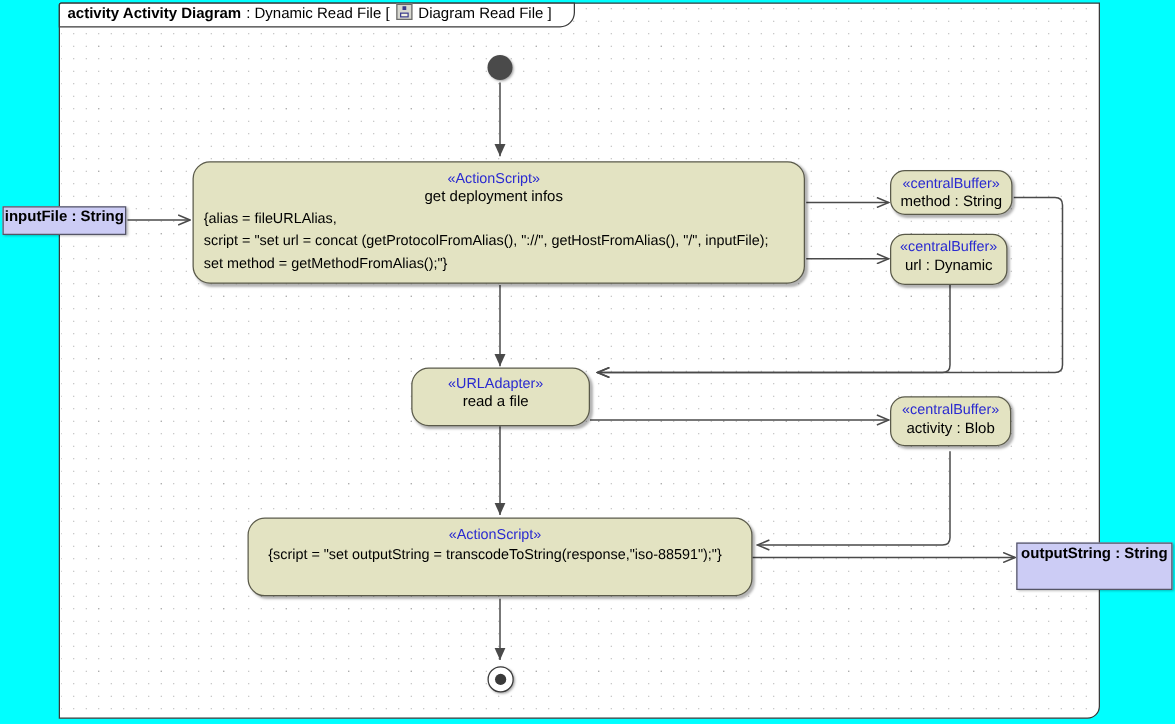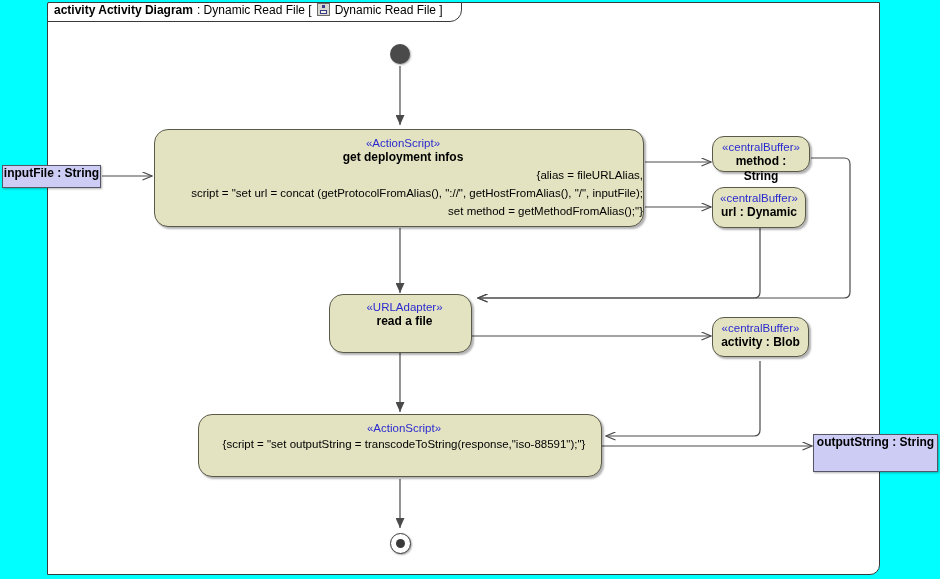--- a/index.html
+++ b/index.html
@@ -117,39 +117,39 @@
   .node {
     position: absolute;
     box-sizing: border-box;
     background: #e3e3c2;
     border: 1px solid #5a5a4a;
     box-shadow: 2px 2px 2px rgba(0,0,0,.30);
     z-index: 4;
   }
   .action {
     border-radius: 14px;
-    padding: 6px 0 7px 8px;
+    padding: 6px 16px 7px 8px;
   }
   .stereo {
     color: #2a2ad0;
     font-size: 11.5px;
     text-align: center;
     line-height: 14px;
   }
   .nname {
-    font-weight: bold;
+    font-weight: normal;
     font-size: 12px;
     color: #000;
     text-align: center;
     line-height: 15px;
   }
   .body-left {
     font-size: 11.5px;
     color: #000;
-    text-align: right;
+    text-align: left;
     line-height: 15px;
     margin-top: 3px;
     white-space: nowrap;
   }
   .body-center {
     font-size: 11.5px;
     color: #000;
     text-align: center;
     line-height: 15px;
     margin-top: 2px;
@@ -212,21 +212,21 @@
 
   <div id="frame">
     <div id="grid"></div>
     <div id="gridcross"></div>
   </div>
 
   <div id="frame-title">
     <span class="kw">activity Activity Diagram</span>
       <span class="nm">: Dynamic Read File [</span>
     <span class="frame-icon"></span>
-    <span class="nm">Dynamic Read File ]</span>
+    <span class="nm">Diagram Read File ]</span>
   </div>
 
   <svg id="edges" viewBox="0 0 940 579" xmlns="http://www.w3.org/2000/svg">
     <defs>
       <marker id="solidArrow" markerWidth="11" markerHeight="9" refX="10" refY="4.5" orient="auto" markerUnits="userSpaceOnUse">
         <path d="M0,0 L10,4.5 L0,9 Z" fill="#4a4a4a"></path>
       </marker>
       <marker id="openArrow" markerWidth="11" markerHeight="9" refX="10" refY="4.5" orient="auto" markerUnits="userSpaceOnUse">
         <path d="M0.5,0.5 L10,4.5 L0.5,8.5" fill="none" stroke="#4a4a4a" stroke-width="1.2"></path>
       </marker>
@@ -281,21 +281,21 @@
   <div class="node buffer" style="left:712px; top:187px; width:94px; height:41px;">
     <div class="stereo">«centralBuffer»</div>
     <div class="nname">url : Dynamic</div>
   </div>
 
   <div class="node buffer" style="left:712px; top:317px; width:97px; height:40px;">
     <div class="stereo">«centralBuffer»</div>
     <div class="nname">activity : Blob</div>
   </div>
 
-  <div class="node action" style="left:329px; top:294px; width:143px; height:59px; padding-top:5px;">
+  <div class="node action" style="left:329px; top:294px; width:143px; height:47px; padding-top:5px;">
     <div class="stereo">«URLAdapter»</div>
     <div class="nname">read a file</div>
   </div>
 
   <div class="node action" style="left:198px; top:414px; width:404px; height:63px;">
     <div class="stereo">«ActionScript»</div>
     <div class="body-center">{script = "set outputString = transcodeToString(response,"iso-88591");"}</div>
   </div>
 
   <div class="pin" style="left:813px; top:434px; width:125px; height:38px;">

